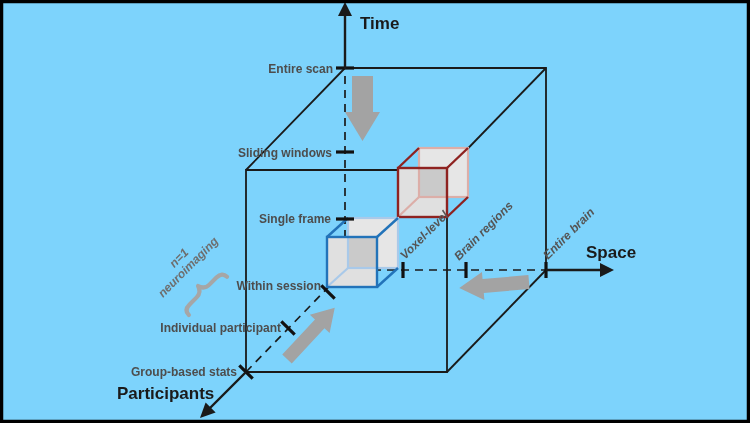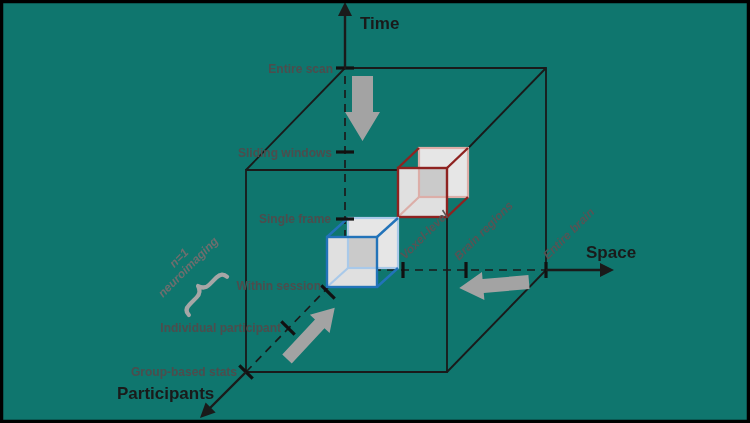--- a/index.html
+++ b/index.html
@@ -1,16 +1,16 @@
 <!DOCTYPE html>
 <html><head>
 <meta charset="utf-8">
 <style>
   html,body{margin:0;padding:0;background:#ffffff;}
-  .wrap{width:750px;height:423px;position:relative;background:#0f766e;overflow:hidden;}
+  .wrap{width:750px;height:423px;position:relative;background:#7dd3fc;overflow:hidden;}
   svg{display:block;}
   text{font-family:"Liberation Sans","DejaVu Sans",sans-serif;}
   .lbl-axis{font-size:17px;font-weight:700;fill:#1a1a1a;}
   .lbl-tick{font-size:12px;font-weight:700;fill:#4d4d4d;}
   .lbl-rot{font-size:12px;font-weight:700;font-style:italic;fill:#555555;}
   .lbl-n1{font-size:12px;font-weight:700;font-style:italic;fill:#6e6e6e;}
 </style>
 </head>
 <body>
 

